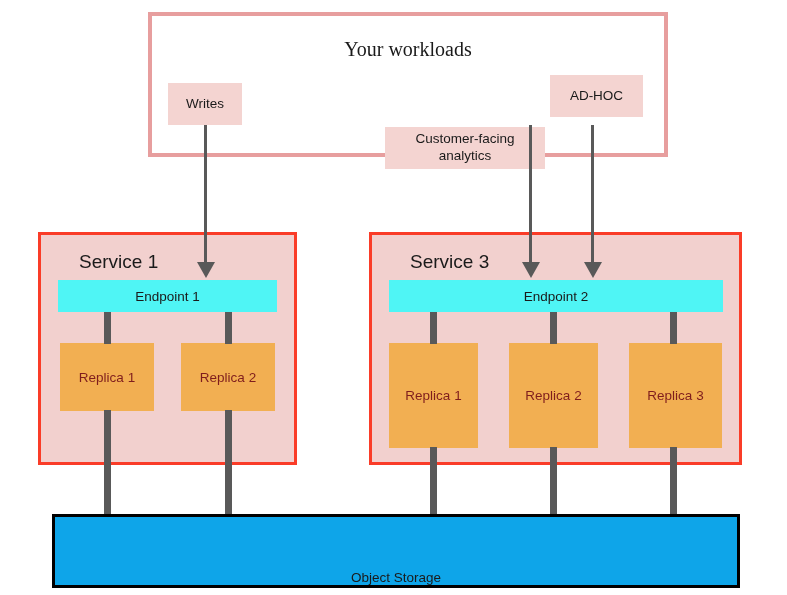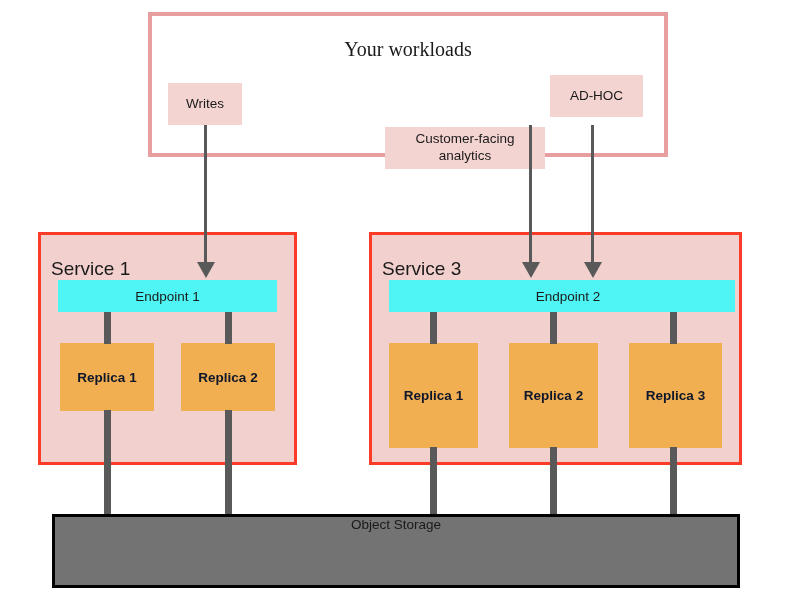--- a/index.html
+++ b/index.html
@@ -55,62 +55,60 @@
 
   
   .service-box {
     position: absolute;
     box-sizing: border-box;
     border: 3px solid #fa3c28;
     background: #f2d0ce;
   }
   .service-title {
     position: absolute;
-    left: 10px;
+    left: 38px;
     top: 16px;
     font-size: 19px;
     color: #1a1a1a;
-    margin-top: 7px;
   }
 
   
   .endpoint {
     position: absolute;
     background: #4ff5f5;
     color: #1a1a1a;
     font-size: 13.5px;
     display: flex;
     align-items: center;
     justify-content: center;
   }
 
   
   .replica {
     position: absolute;
     background: #f2af52;
-    color: #0f172a;
+    color: #7f1d1d;
     font-size: 13.5px;
     display: flex;
     align-items: center;
     justify-content: center;
-    font-weight: bold;
   }
 
   
   .storage-box {
     position: absolute;
     left: 52px;
     top: 514px;
     width: 688px;
     height: 74px;
     box-sizing: border-box;
     border: 3px solid #000000;
-    background: #737373;
+    background: #0ea5e9;
     display: flex;
-    align-items: flex-start;
+    align-items: flex-end;
     justify-content: center;
   }
   .storage-label {
     font-size: 13.5px;
     color: #1a1a1a;
   }
 
   
   .pipe {
     position: absolute;
@@ -151,21 +149,21 @@
   <div id="services-layer">
       <div class="service-box" style="left: 38px; top: 232px; width: 259px; height: 233px;">
         <div class="service-title">Service 1</div>
       </div>
       <div class="endpoint" style="left: 58px; top: 280px; width: 219px; height: 32px;">Endpoint 1</div>
       <div class="replica" style="left: 60px; top: 343px; width: 94px; height: 68px;">Replica 1</div>
       <div class="replica" style="left: 181px; top: 343px; width: 94px; height: 68px;">Replica 2</div>
       <div class="service-box" style="left: 369px; top: 232px; width: 373px; height: 233px;">
         <div class="service-title">Service 3</div>
       </div>
-      <div class="endpoint" style="left: 389px; top: 280px; width: 334px; height: 32px; padding-left: 12px;">Endpoint 2</div>
+      <div class="endpoint" style="left: 389px; top: 280px; width: 334px; height: 32px;">Endpoint 2</div>
       <div class="replica" style="left: 389px; top: 343px; width: 89px; height: 105px;">Replica 1</div>
       <div class="replica" style="left: 509px; top: 343px; width: 89px; height: 105px;">Replica 2</div>
       <div class="replica" style="left: 629px; top: 343px; width: 93px; height: 105px;">Replica 3</div>
     </div>
 
   <div id="pipes-layer">
       <div class="pipe" style="left: 104px; top: 312px; height: 32px;"></div>
       <div class="pipe" style="left: 225px; top: 312px; height: 32px;"></div>
       <div class="pipe" style="left: 430px; top: 312px; height: 32px;"></div>
       <div class="pipe" style="left: 550px; top: 312px; height: 32px;"></div>

